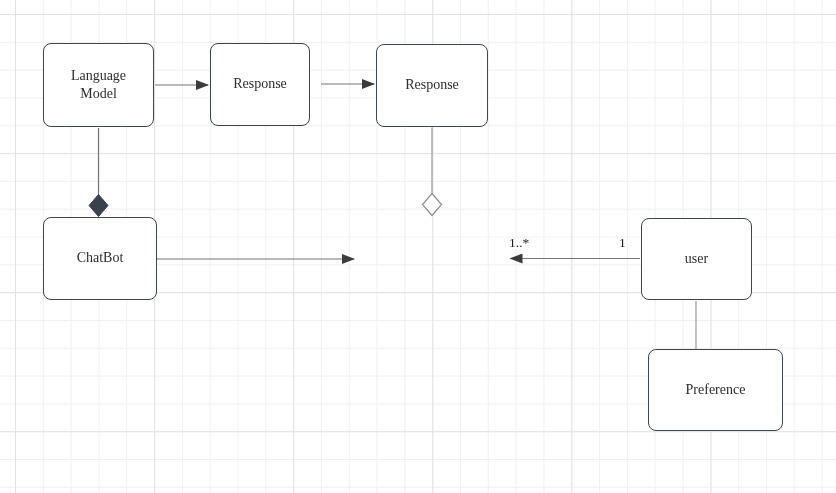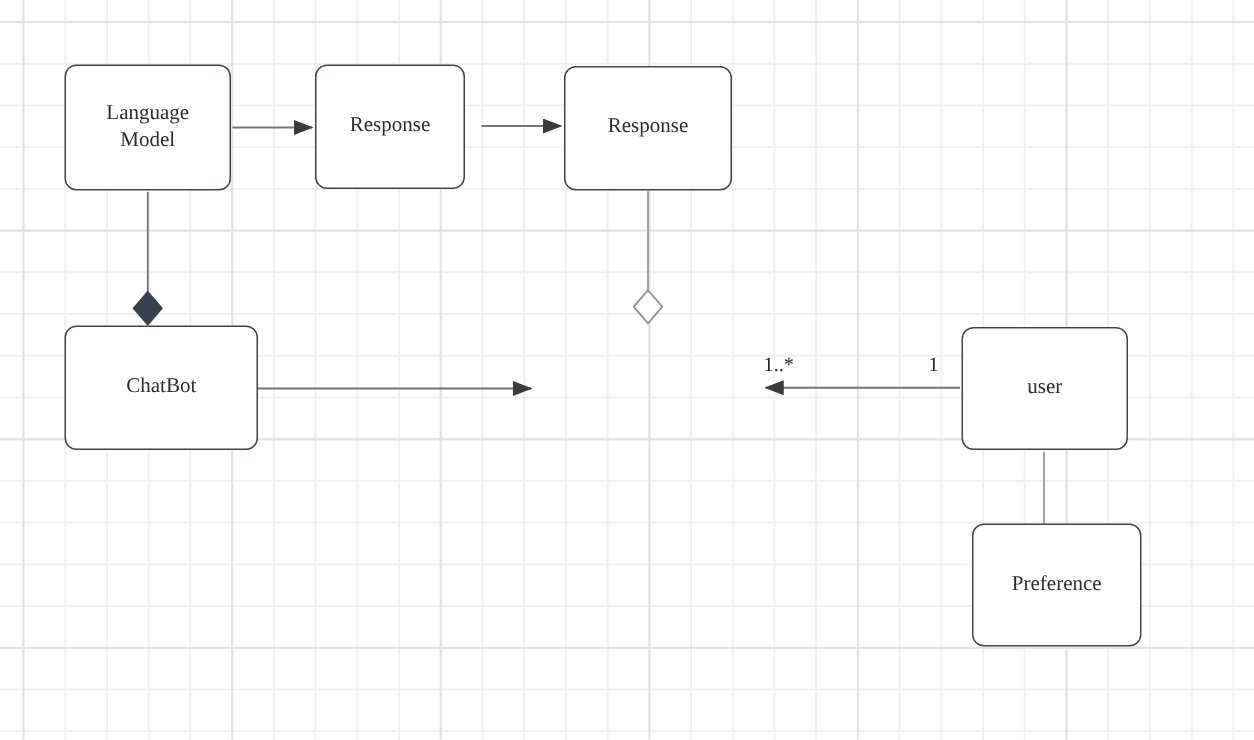--- a/index.html
+++ b/index.html
@@ -46,24 +46,24 @@
   .edge-label {
     position: absolute;
     font-size: 13.5px;
     color: #1f1f1f;
     line-height: 16px;
     white-space: nowrap;
   }
   #n-language-model { left: 43px;  top: 43px;  width: 111px; height: 84px; }
   #n-response       { left: 210px; top: 43px;  width: 100px; height: 83px; }
   #n-message        { left: 376px; top: 44px;  width: 112px; height: 83px; }
-  #n-chatbot        { left: 43px;  top: 217px; width: 129px; height: 83px; }
+  #n-chatbot        { left: 43px;  top: 217px; width: 114px; height: 83px; }
   #n-user-session   { left: 356px; top: 217px; width: 152px; height: 83px; }
   #n-user           { left: 641px; top: 218px; width: 111px; height: 82px; }
-  #n-preference     { left: 648px; top: 349px; width: 113px; height: 82px; }
+  #n-preference     { left: 648px; top: 349px; width: 135px; height: 82px; }
   #lbl-mult-target  { left: 509px; top: 235px; }
   #lbl-mult-source  { left: 619px; top: 235px; }
 </style>
 </head>
 <body>
 
 <div class="canvas">
 
   <svg class="edges" width="836" height="493" viewBox="0 0 836 493" xmlns="http://www.w3.org/2000/svg">
     <defs>

